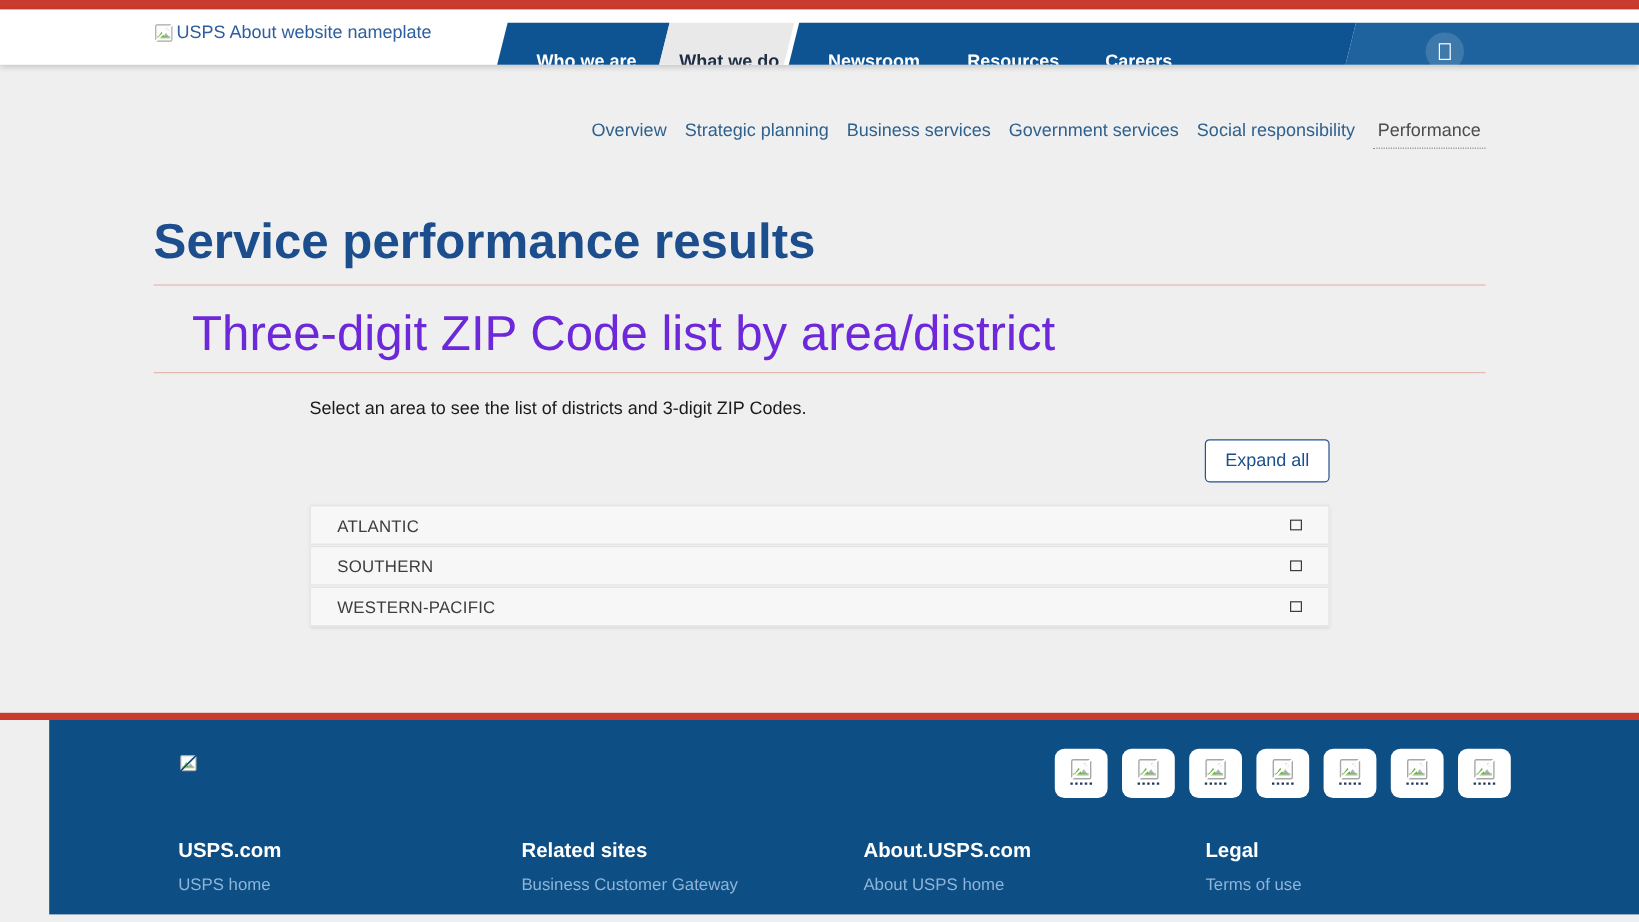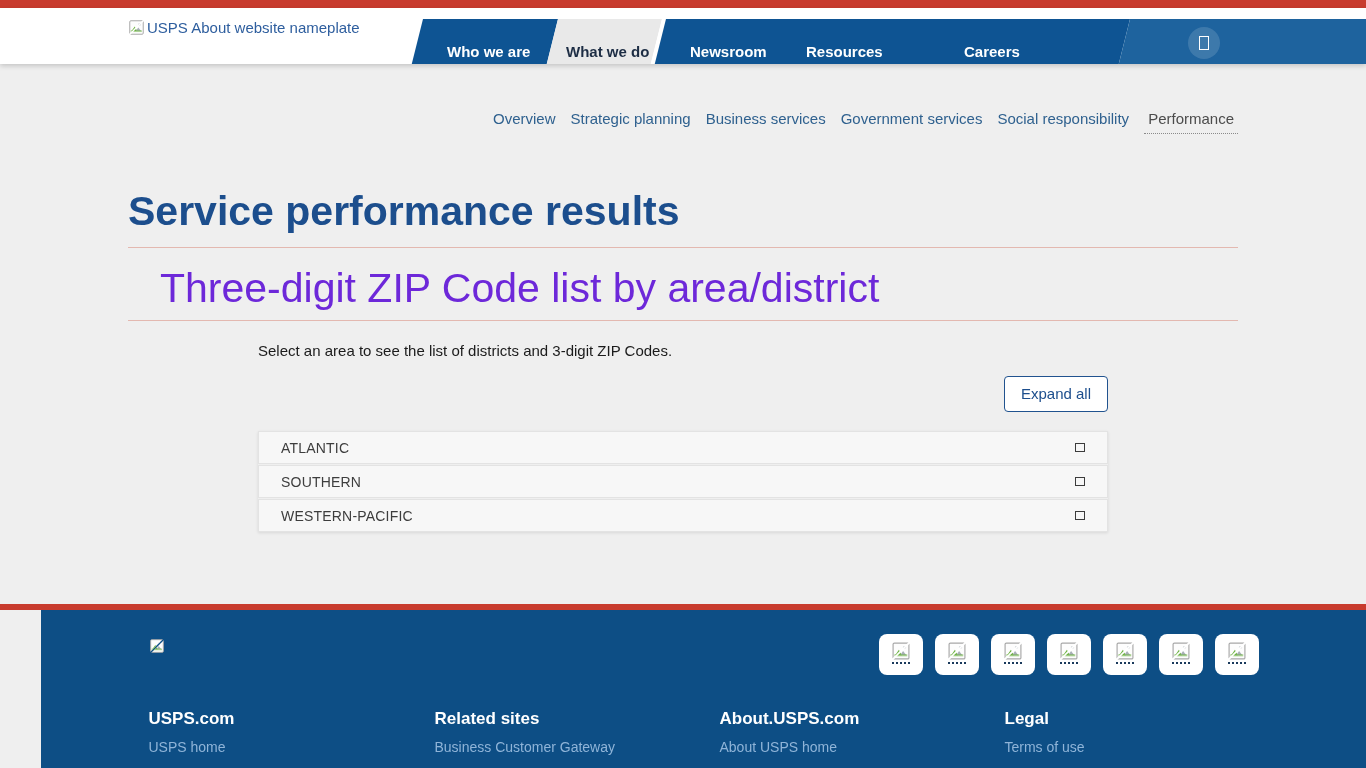--- a/index.html
+++ b/index.html
@@ -4,21 +4,21 @@
 <style>
   * { margin:0; padding:0; box-sizing:border-box; }
   html,body { width:1366px; height:768px; overflow:hidden; }
   body { font-family:"Liberation Sans","DejaVu Sans",sans-serif; background:#efefef; }
 
   
   .top-red { height:8px; background:#c83b2e; }
 
   
   header {
-    position:relative; height:56px; background:#ffffff;
+    position:relative; height:46px; background:#ffffff;
     box-shadow:0 2px 5px rgba(0,0,0,.18); overflow:hidden; z-index:5;
   }
   .nameplate { position:absolute; left:128px; top:11px; display:flex; align-items:flex-start; gap:2px; }
   .nameplate .alt-text { color:#2e5e9e; font-size:15px; line-height:18px; }
 
   .nav-seg { position:absolute; top:11px; height:51px; transform:skewX(-14deg); transform-origin:top left; }
   .seg-blue-1   { left:423px;  width:135px; background:#0e5493; }
   .seg-active   { left:558px;  width:104px; background:#e9e9e9; }
   .seg-stripe   { left:662px;  width:4px;   background:#ffffff; }
   .seg-blue-2   { left:666px;  width:464px; background:#0e5493; }
@@ -121,21 +121,21 @@
   <div class="nav-seg seg-blue-1"></div>
   <div class="nav-seg seg-active"></div>
   <div class="nav-seg seg-stripe"></div>
   <div class="nav-seg seg-blue-2"></div>
   <div class="nav-seg seg-lblue"></div>
 
   <span class="nav-label" style="left:447px">Who we are</span>
   <span class="nav-label dark" style="left:566px">What we do</span>
   <span class="nav-label" style="left:690px">Newsroom</span>
   <span class="nav-label" style="left:806px">Resources</span>
-  <span class="nav-label" style="left:964px">Careers</span>
+  <span class="nav-label" style="left:921px">Careers</span>
 
   <div class="search-btn">
     <span class="tofu"></span>
   </div>
 </header>
 
 <div class="page-body">
   <div class="container">
 
     <nav class="subnav">

